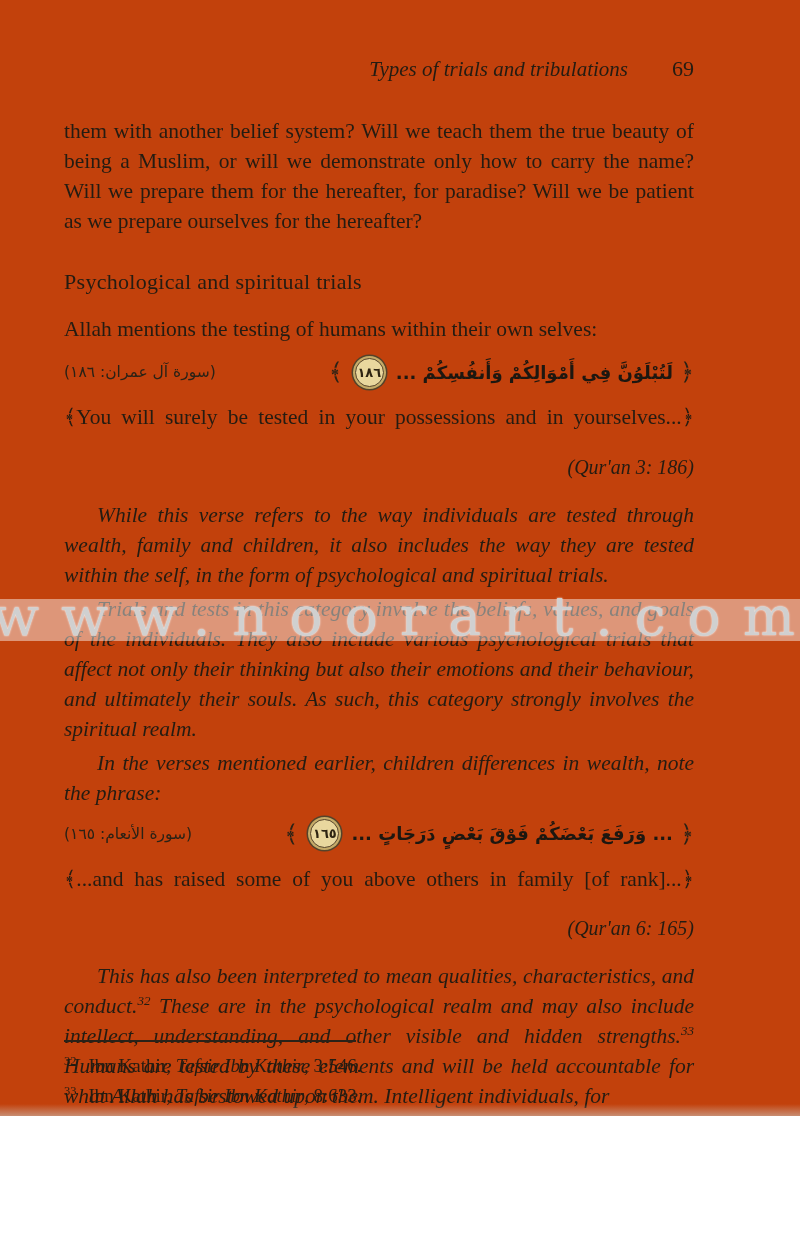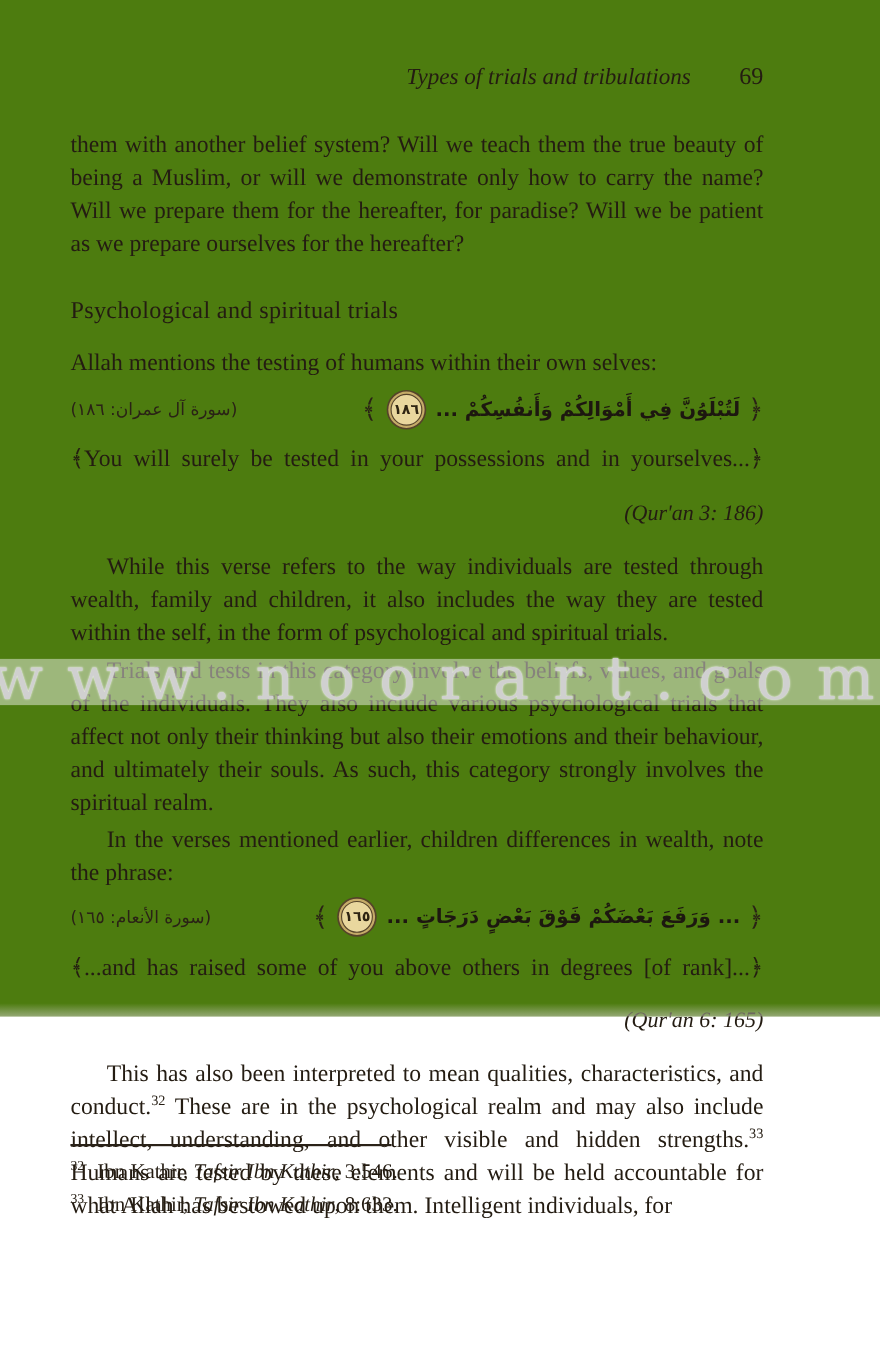--- a/index.html
+++ b/index.html
@@ -3,36 +3,36 @@
 <meta charset="utf-8">
 <style>
   html, body { margin: 0; padding: 0; }
   body {
     width: 800px; height: 1236px;
     background: #ffffff;
     font-family: "Liberation Serif", serif;
     color: #241c12;
     overflow: hidden;
   }
-  .page { position: relative; width: 800px; height: 924px; background: #4d7c0f; }
+  .page { position: relative; width: 800px; height: 1116px; background: #c2410c; }
   .content { position: absolute; left: 64px; top: 0; width: 630px; }
 
   .running-head {
     margin-top: 56px;
     display: flex; justify-content: flex-end; align-items: baseline; gap: 44px;
     font-size: 21px;
   }
   .running-title { font-style: italic; }
   .page-num { font-size: 22px; }
 
   p.body {
     font-size: 21.5px; line-height: 30px;
     text-align: justify; margin: 0;
   }
-  .indent { text-indent: 33px; }
+  .indent { text-indent: 33px; font-style: italic; }
 
   .mt4  { margin-top: 4px !important; }
   .mt8  { margin-top: 8px !important; }
   .mt12 { margin-top: 12px !important; }
   .mt34 { margin-top: 34px !important; }
 
   h1.section-heading {
     font-size: 22px; font-weight: normal; line-height: 40px;
     margin: 26px 0 0 0; letter-spacing: 0.3px;
   }
@@ -142,21 +142,21 @@
     <div class="verse-row" style="margin-top:2px">
       <span class="surah-ref">(سورة الأنعام: ١٦٥)</span>
       <span class="arabic-verse">
         <span class="orn">﴿</span>
         <span class="arabic-text">... وَرَفَعَ بَعْضَكُمْ فَوْقَ بَعْضٍ دَرَجَاتٍ ...</span>
         <span class="ayah-medallion">١٦٥</span>
         <span class="orn">﴾</span>
       </span>
     </div>
 
-    <p class="translation"><span class="t-orn">﴾</span><span>...and has raised some of you above others in degrees [of rank]...</span><span class="t-orn">﴿</span></p>
+    <p class="translation"><span class="t-orn">﴾</span><span>...and has raised some of you above others in family [of rank]...</span><span class="t-orn">﴿</span></p>
 
     <p class="citation">(Qur'an 6: 165)</p>
 
     <p class="body indent mt4"><span>This has also been interpreted to mean qualities, characteristics, and conduct.</span><sup class="fn-ref">32</sup><span> These are in the psychological realm and may also include intellect, understanding, and other visible and hidden strengths.</span><sup class="fn-ref">33</sup><span> Humans are tested by these elements and will be held accountable for what Allah has bestowed upon them. Intelligent individuals, for</span></p>
 
   </div>
 
   <div class="footnote-block">
     <div class="fn-rule"></div>
     <div class="fn-line"><sup>32</sup><span>Ibn Kathir, </span><span class="work-italic">Tafsir Ibn Kathir</span><span>, 3:546.</span></div>

